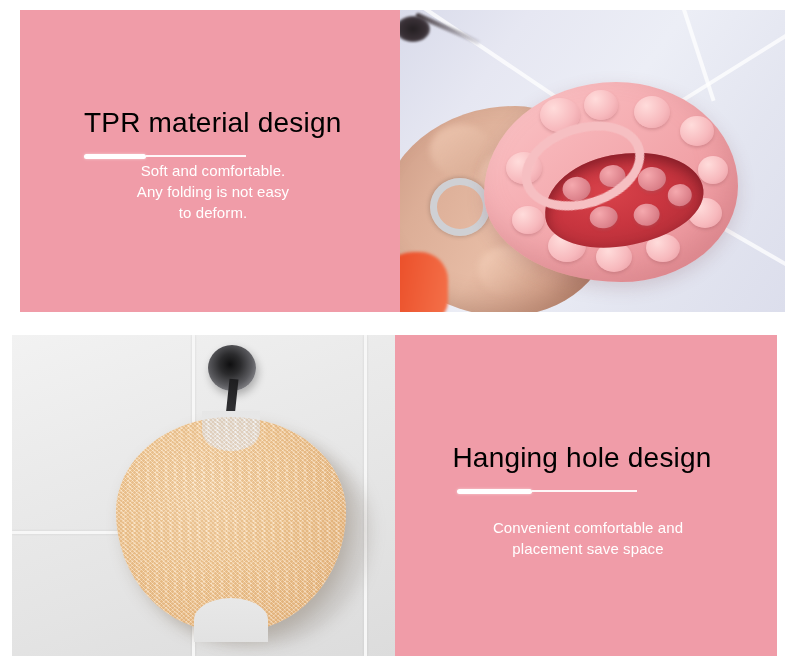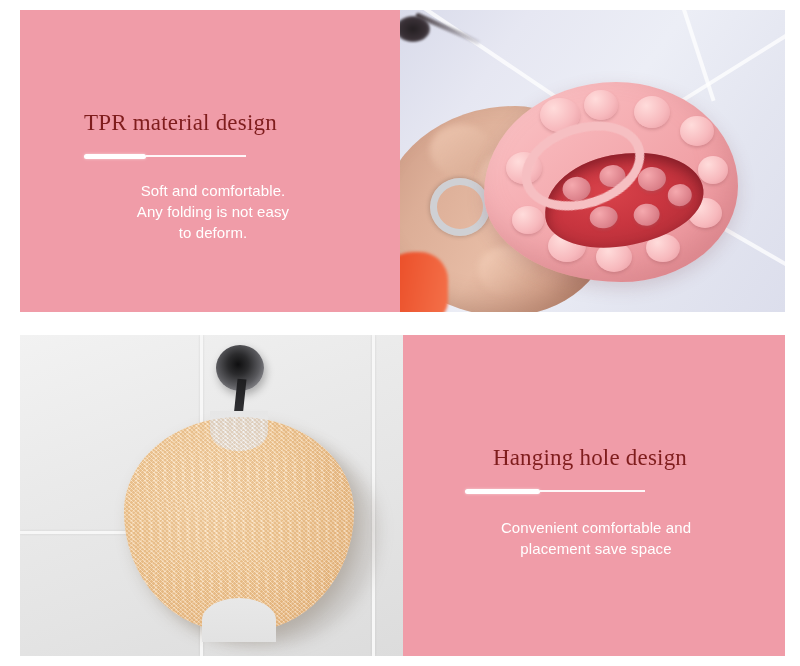--- a/index.html
+++ b/index.html
@@ -22,21 +22,21 @@
     box-sizing: border-box;
   }
 
   
   .feature-row {
     position: absolute;
     display: flex;
     overflow: hidden;
   }
   #row-top    { left: 20px; top: 10px;  width: 765px; height: 302px; }
-  #row-bottom { left: 20px; top: 335px; width: 765px; height: 321px; }
+  #row-bottom { left: 12px; top: 335px; width: 765px; height: 321px; }
 
   .panel-text {
     position: relative;
     background: #f09ca8;
     flex: 0 0 auto;
     overflow: hidden;
   }
   .panel-photo {
     position: relative;
     flex: 1 1 auto;
@@ -50,28 +50,27 @@
   
   .text-block {
     position: absolute;
     left: 0;
     right: 0;
   }
   #text-block-top    { top: 98px; }
   #text-block-bottom { top: 108px; }
 
   .feature-heading {
-    color: #7f1d1d;
-    font-size: 23px;
+    color: #000000;
+    font-size: 28px;
     font-weight: 400;
     letter-spacing: 0.2px;
     line-height: 30px;
     margin: 0;
     white-space: nowrap;
-    font-family: Liberation Serif, serif;
   }
   #heading-top    { padding-left: 64px; text-align: left; }
   #heading-bottom { text-align: center; padding-right: 8px; }
 
   .divider {
     display: flex;
     align-items: center;
     margin-top: 14px;
     height: 8px;
   }
@@ -97,21 +96,20 @@
   .feature-body {
     color: #ffffff;
     font-size: 15px;
     font-weight: 400;
     line-height: 21px;
     text-align: center;
     margin: 0;
     letter-spacing: 0.1px;
   }
   #body-top {
-    margin-top: 20px;
     padding: 0 72px 0 78px;
   }
   #body-bottom {
     margin-top: 22px;
     padding: 0 22px 0 26px;
   }
   .feature-body .line { display: block; }
 
   
   .tile-bg {

